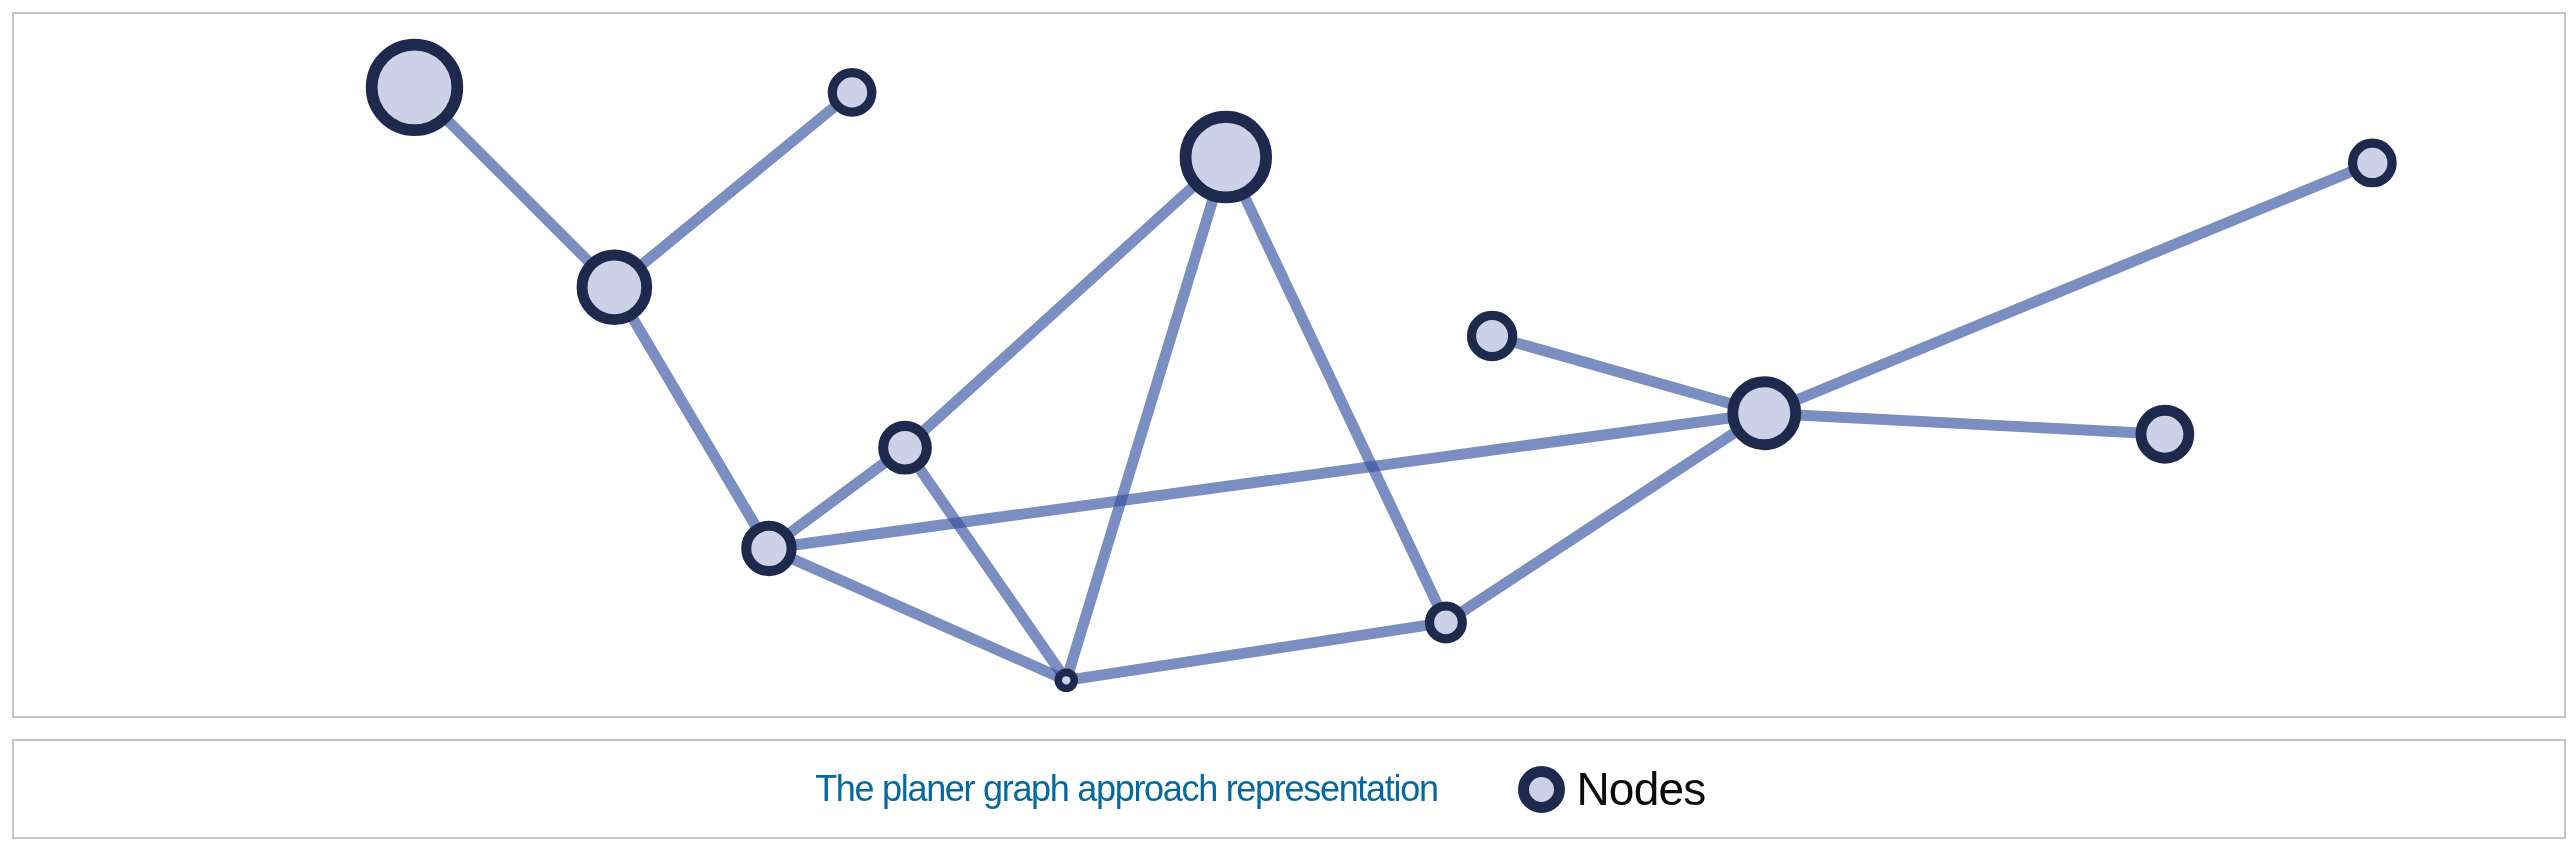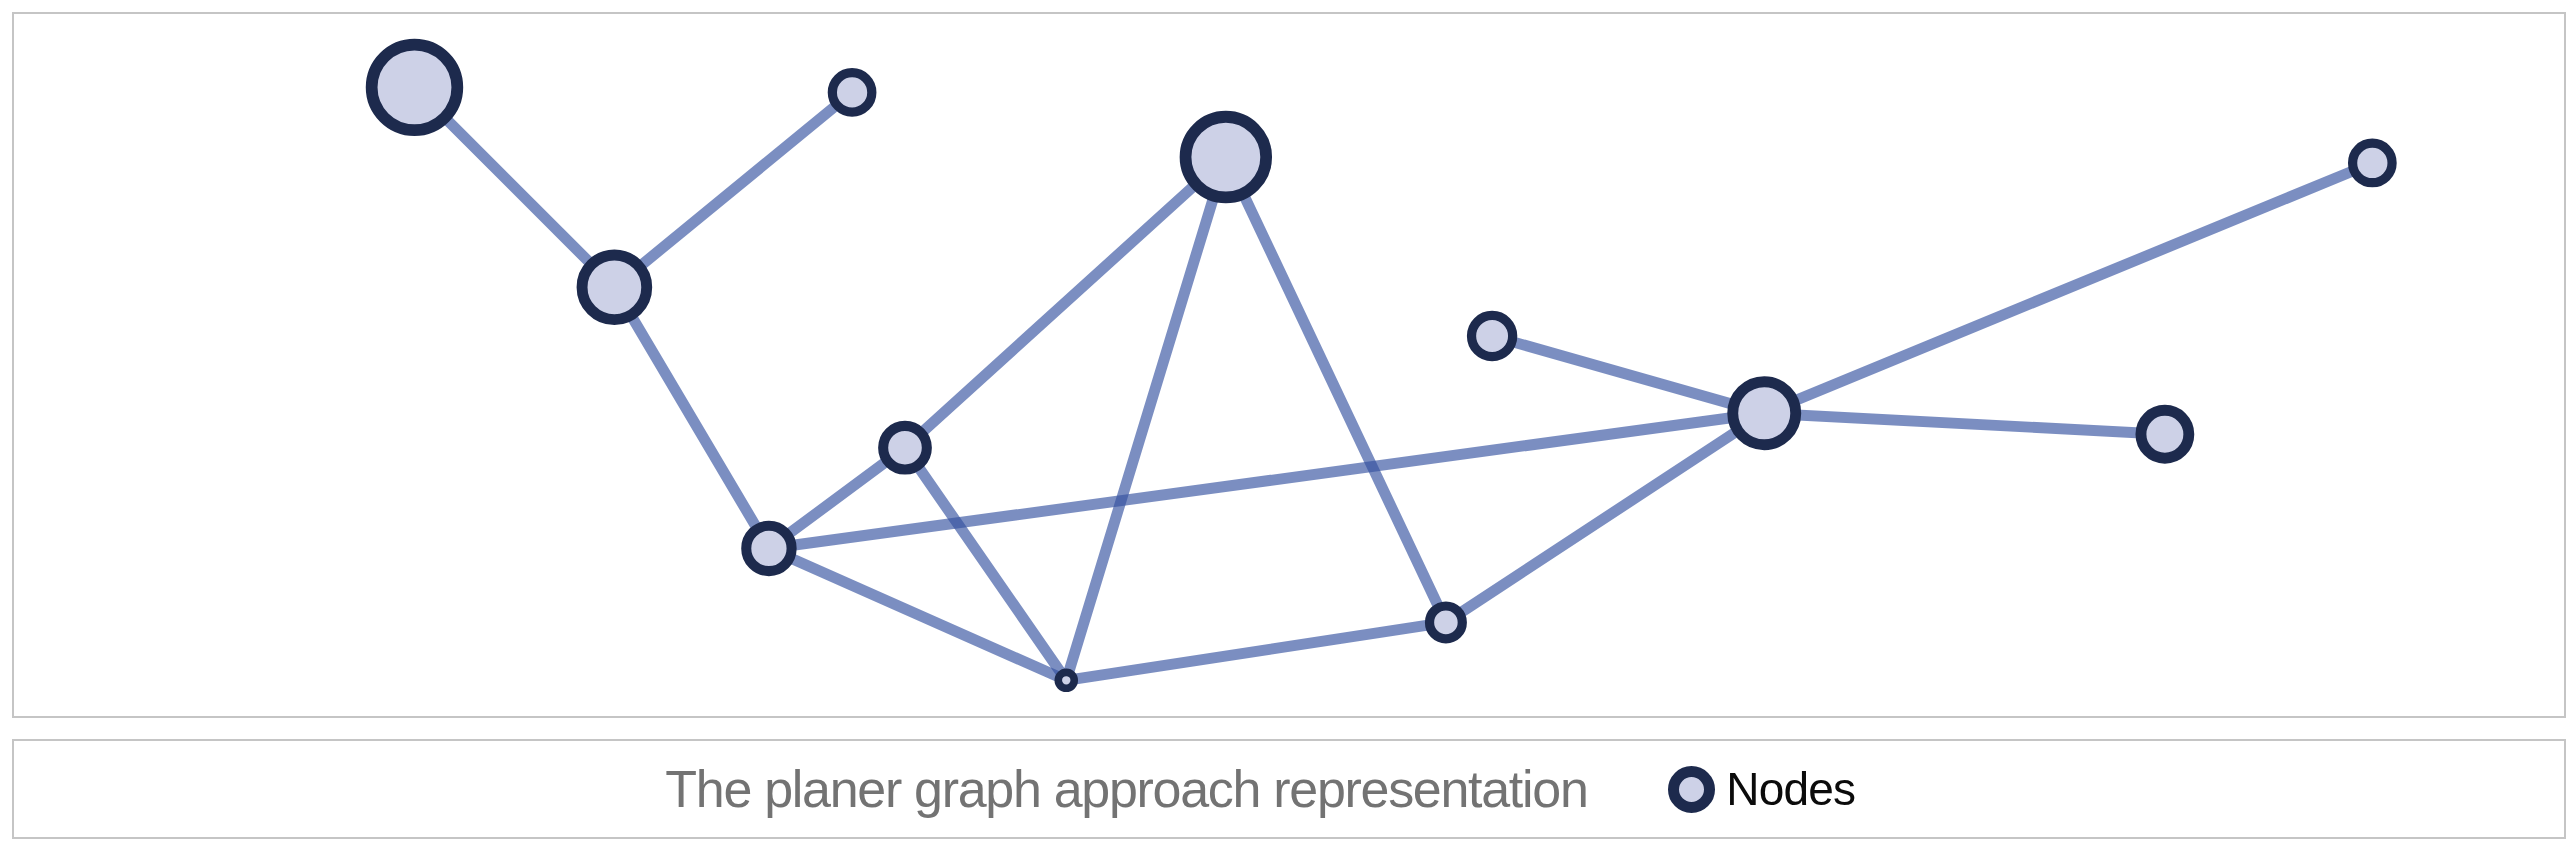--- a/index.html
+++ b/index.html
@@ -27,23 +27,23 @@
   }
   #caption-panel{
     left:11.8px;top:739px;
     width:2554px;height:100px;
     display:flex;
     flex-direction:row;
     align-items:center;
     justify-content:center;
   }
   .caption-text{
-    font-size:52px;
+    font-size:36px;
     letter-spacing:-1.3px;
-    color:#737373;
+    color:#0369a1;
     white-space:nowrap;
     margin-right:80px;
   }
   .legend-item{
     display:flex;
     align-items:center;
     white-space:nowrap;
   }
   .legend-item .legend-label{
     font-size:46px;

